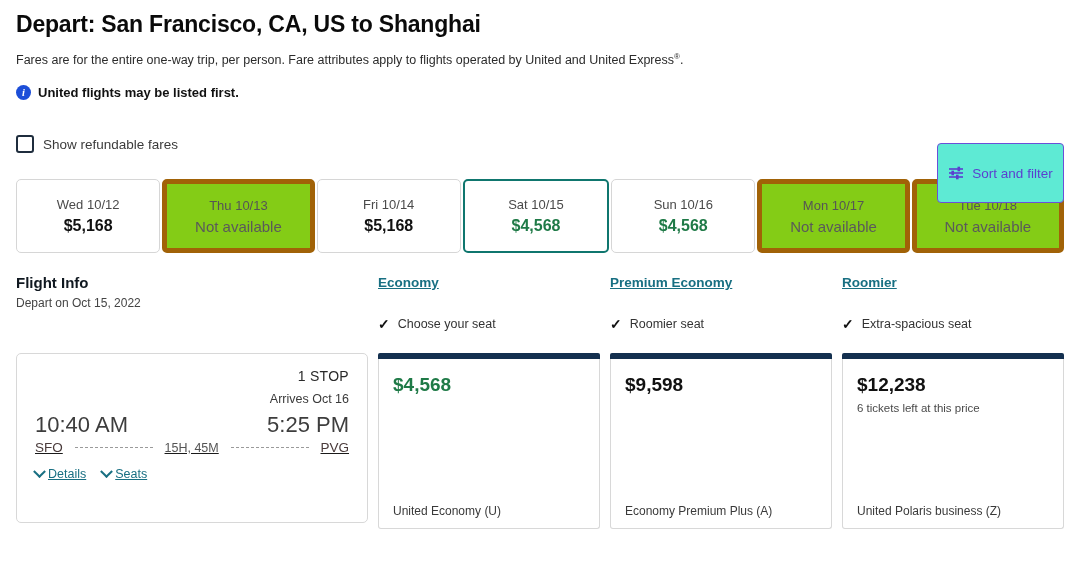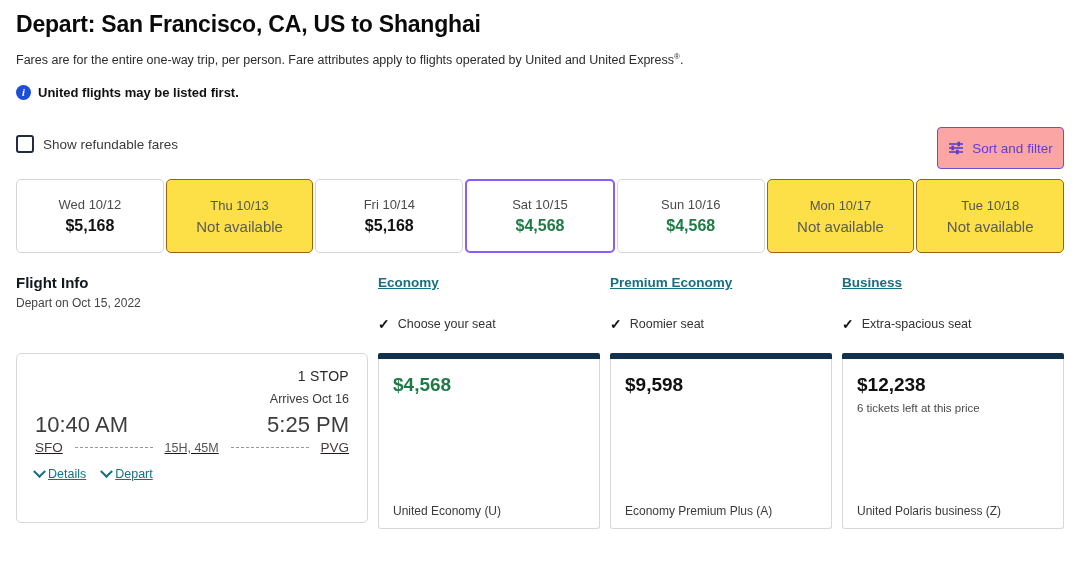--- a/index.html
+++ b/index.html
@@ -71,26 +71,26 @@
     border: 2px solid #1f2d3d;
     border-radius: 3px;
     background: #fff;
     flex: none;
   }
   .refundable-label { font-size: 13.5px; color: #3b3b3b; }
 
   .sort-filter {
     position: absolute;
     right: 0;
-    top: 0;
+    top: 16px;
     width: 127px;
-    height: 42px;
+    height: 60px;
     border: 1.5px solid #6b4fd8;
     border-radius: 4px;
-    background: #fca5a5;
+    background: #5eead4;
     color: #5b3fcf;
     font-size: 13.5px;
     display: flex;
     align-items: center;
     justify-content: center;
     gap: 8px;
     cursor: pointer;
     font-family: "Liberation Sans", sans-serif;
   }
   .sort-filter svg { display: block; }
@@ -108,26 +108,26 @@
     display: flex;
     flex-direction: column;
     align-items: center;
     justify-content: center;
     gap: 5px;
     cursor: pointer;
     background: #ffffff;
     border: 1px solid #d6d6d6;
   }
   .date-card.unavailable {
-    background: #fde047;
-    border: 1px solid #a16207;
+    background: #84cc16;
+    border: 5px solid #a16207;
     cursor: default;
   }
   .date-card.selected {
-    border: 2px solid #8b5cf6;
+    border: 2px solid #0f766e;
   }
   .date-day { font-size: 13px; color: #4a4a4a; }
   .date-card.unavailable .date-day { color: #555; }
   .date-price { font-size: 16px; font-weight: bold; color: #111; }
   .date-price.green { color: #1f7a47; }
   .date-na { font-size: 15px; color: #5a5a5a; }
 
   
   .grid-row {
     display: flex;
@@ -378,21 +378,21 @@
 
     <div class="col col-fare">
       <a class="cabin-link">Premium Economy</a>
       <div class="feature-row">
         <span class="check">✓</span>
         <span>Roomier seat</span>
       </div>
     </div>
 
     <div class="col col-fare">
-      <a class="cabin-link">Business</a>
+      <a class="cabin-link">Roomier</a>
       <div class="feature-row">
         <span class="check">✓</span>
         <span>Extra-spacious seat</span>
       </div>
     </div>
 
   </div>
 
   <div class="grid-row cards-row">
 
@@ -415,21 +415,21 @@
         </div>
 
 
         <div class="links-row">
           <span class="mini-link">
             <span class="chev"></span>
             <span class="lbl">Details</span>
           </span>
           <span class="mini-link">
             <span class="chev"></span>
-            <span class="lbl">Depart</span>
+            <span class="lbl">Seats</span>
           </span>
         </div>
       </div>
     </div>
 
     <div class="col col-fare">
       <div class="fare-topbar"></div>
       <div class="fare-card">
         <div class="fare-price green">$4,568</div>
         <div class="fare-sub"></div>

